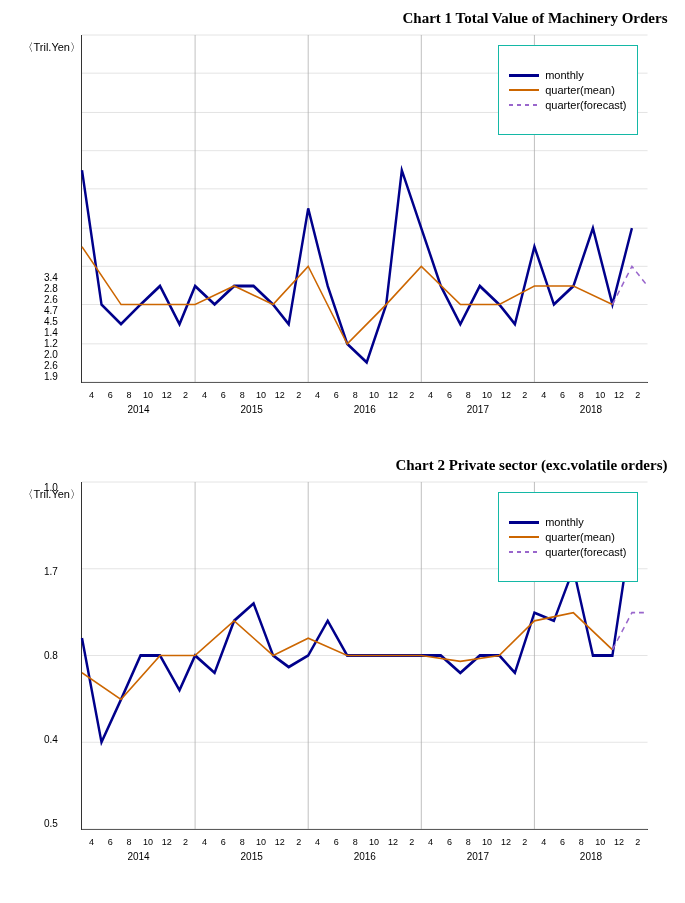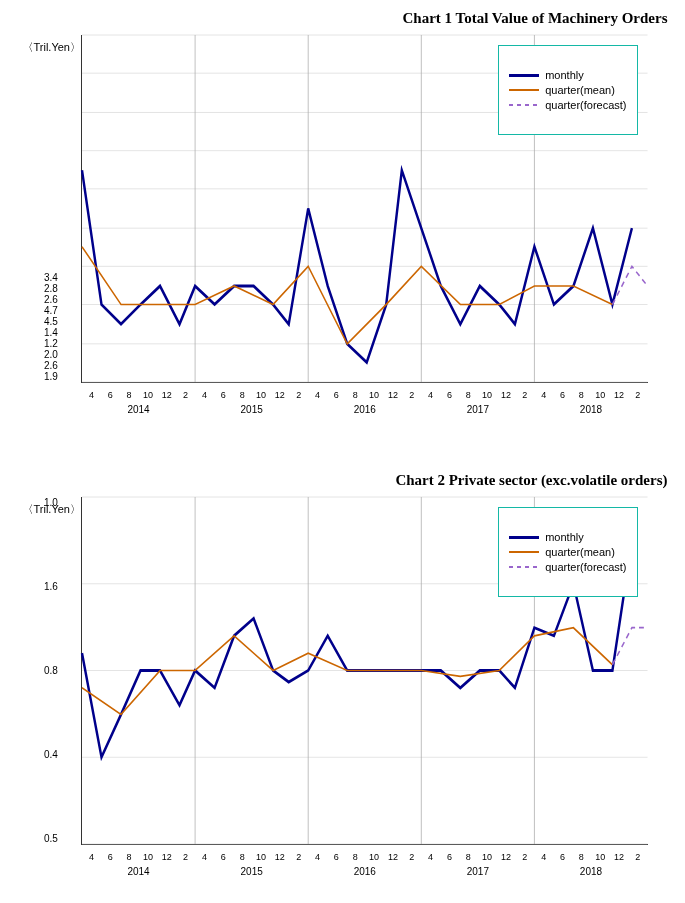--- a/index.html
+++ b/index.html
@@ -229,21 +229,21 @@
         <span style="flex:6; text-align:center;">2014</span>
         <span style="flex:6; text-align:center;">2015</span>
         <span style="flex:6; text-align:center;">2016</span>
         <span style="flex:6; text-align:center;">2017</span>
         <span style="flex:6; text-align:center;">2018</span>
       </div>
     </div>
   </div>
 </div>
 
-<div class="chart-container" style="margin-top: 69px;">
+<div class="chart-container" style="margin-top: 54px;">
   <div class="chart-title">Chart 2 Private sector (exc.volatile orders)</div>
   <div class="chart-wrapper">
     <div class="y-axis-label">
       <span>〈Tril.Yen〉</span>
     </div>
     <div class="chart-area" style="margin-right: 20px;">
 
       <div class="legend">
         <div class="legend-item">
           <div class="legend-line monthly"></div>
@@ -325,21 +325,21 @@
 
         <polyline fill="none" stroke="#9966cc" stroke-width="1.5" stroke-dasharray="5,4" points="
             544,145
             564,113
             580,113
           "></polyline>
       </svg>
 
       <div style="position:absolute; left:-38px; top:0; height:100%; display:flex; flex-direction:column; justify-content:space-between; font-size:10px;">
         <span>1.0</span>
-        <span>1.6</span>
+        <span>1.7</span>
         <span>0.8</span>
         <span>0.4</span>
         <span>0.5</span>
       </div>
 
       <div style="position:absolute; bottom:-18px; left:0; right:0; display:flex; font-size:9px;">
         <span style="flex:1; text-align:center;">4</span>
         <span style="flex:1; text-align:center;">6</span>
         <span style="flex:1; text-align:center;">8</span>
         <span style="flex:1; text-align:center;">10</span>

